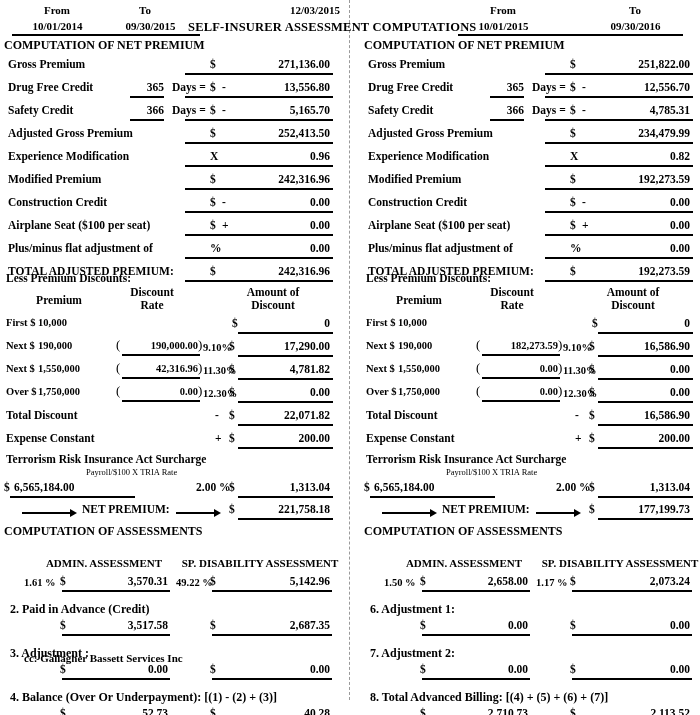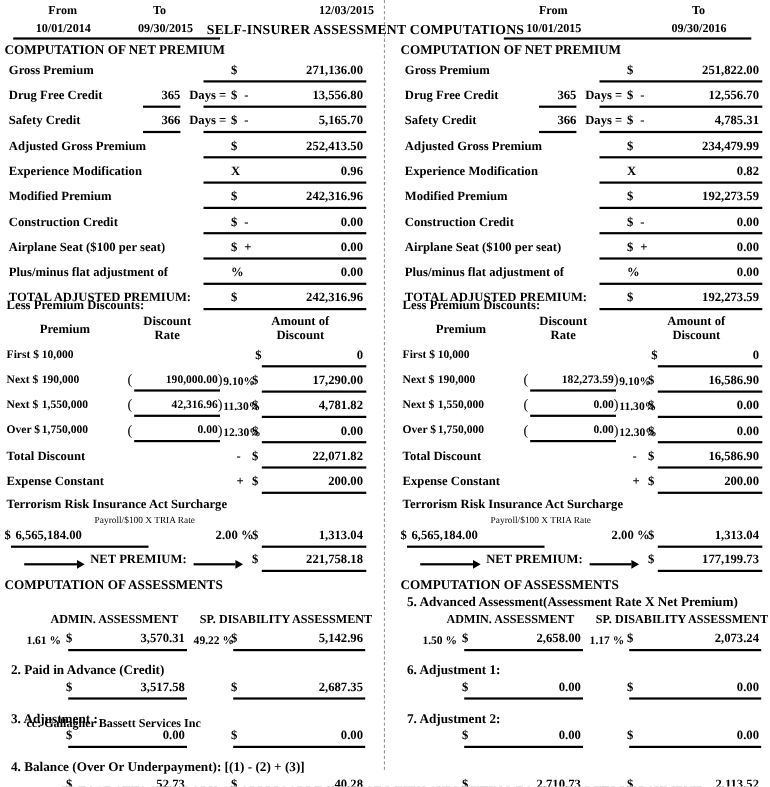--- a/index.html
+++ b/index.html
@@ -331,21 +331,20 @@
       <div class="rule" style="left:248px;top:496px;width:95px;"></div>
       <div class="arrow" style="left:32px;top:512px;width:48px;"></div>
       <div class="arrowhead" style="left:80px;top:509px;"></div>
       <div class="t lbl" style="left:92px;top:503px;">NET PREMIUM:</div>
       <div class="arrow" style="left:186px;top:512px;width:38px;"></div>
       <div class="arrowhead" style="left:224px;top:509px;"></div>
       <div class="t sym" style="left:239px;top:503px;">$</div>
       <div class="t num" style="left:250px;top:503px;width:90px;">177,199.73</div>
       <div class="rule" style="left:248px;top:518px;width:95px;"></div>
       <div class="t section-title" style="left:14px;top:524px;">COMPUTATION OF ASSESSMENTS</div>
-      <div class="t lbl" style="left:20px;top:540px;font-size:12px;">5. Advanced Assessment(Assessment Rate X Net Premium)</div>
       <div class="t lbl ctr" style="left:44px;top:557px;width:140px;font-size:11px;">ADMIN. ASSESSMENT</div>
       <div class="t lbl ctr" style="left:184px;top:557px;width:172px;font-size:11px;">SP. DISABILITY ASSESSMENT</div>
       <div class="t lbl" style="left:34px;top:577px;font-size:10.5px;">1.50 %</div>
       <div class="t sym" style="left:70px;top:575px;">$</div>
       <div class="t num" style="left:78px;top:575px;width:100px;">2,658.00</div>
       <div class="rule" style="left:72px;top:590px;width:108px;"></div>
       <div class="t lbl" style="left:186px;top:577px;font-size:10.5px;">1.17 %</div>
       <div class="t sym" style="left:220px;top:575px;">$</div>
       <div class="t num" style="left:228px;top:575px;width:112px;">2,073.24</div>
       <div class="rule" style="left:222px;top:590px;width:120px;"></div>
@@ -356,20 +355,21 @@
       <div class="t sym" style="left:220px;top:619px;">$</div>
       <div class="t num" style="left:228px;top:619px;width:112px;">0.00</div>
       <div class="rule" style="left:222px;top:634px;width:120px;"></div>
       <div class="t lbl" style="left:20px;top:646px;font-size:12px;">7. Adjustment 2:</div>
       <div class="t sym" style="left:70px;top:663px;">$</div>
       <div class="t num" style="left:78px;top:663px;width:100px;">0.00</div>
       <div class="rule" style="left:72px;top:678px;width:108px;"></div>
       <div class="t sym" style="left:220px;top:663px;">$</div>
       <div class="t num" style="left:228px;top:663px;width:112px;">0.00</div>
       <div class="rule" style="left:222px;top:678px;width:120px;"></div>
+      <div class="t lbl" style="left:20px;top:690px;font-size:12px;">8. Total Advanced Billing: [(4) + (5) + (6) + (7)]</div>
       <div class="t sym" style="left:70px;top:707px;">$</div>
       <div class="t num" style="left:78px;top:707px;width:100px;">2,710.73</div>
       <div class="t sym" style="left:220px;top:707px;">$</div>
       <div class="t num" style="left:228px;top:707px;width:112px;">2,113.52</div>
     </div>
 
   <div class="t cc" style="left:24px;top:652px;">cc: Gallagher Bassett Services Inc</div>
   <div class="t footer-note" style="left:56px;top:698px;margin-top:16px;">PLEASE ATTACH A COPY OF APPLICABLE INVOICE WHEN SUBMITTING EACH QUARTERLY PAYMENT</div>
 
 </div>

